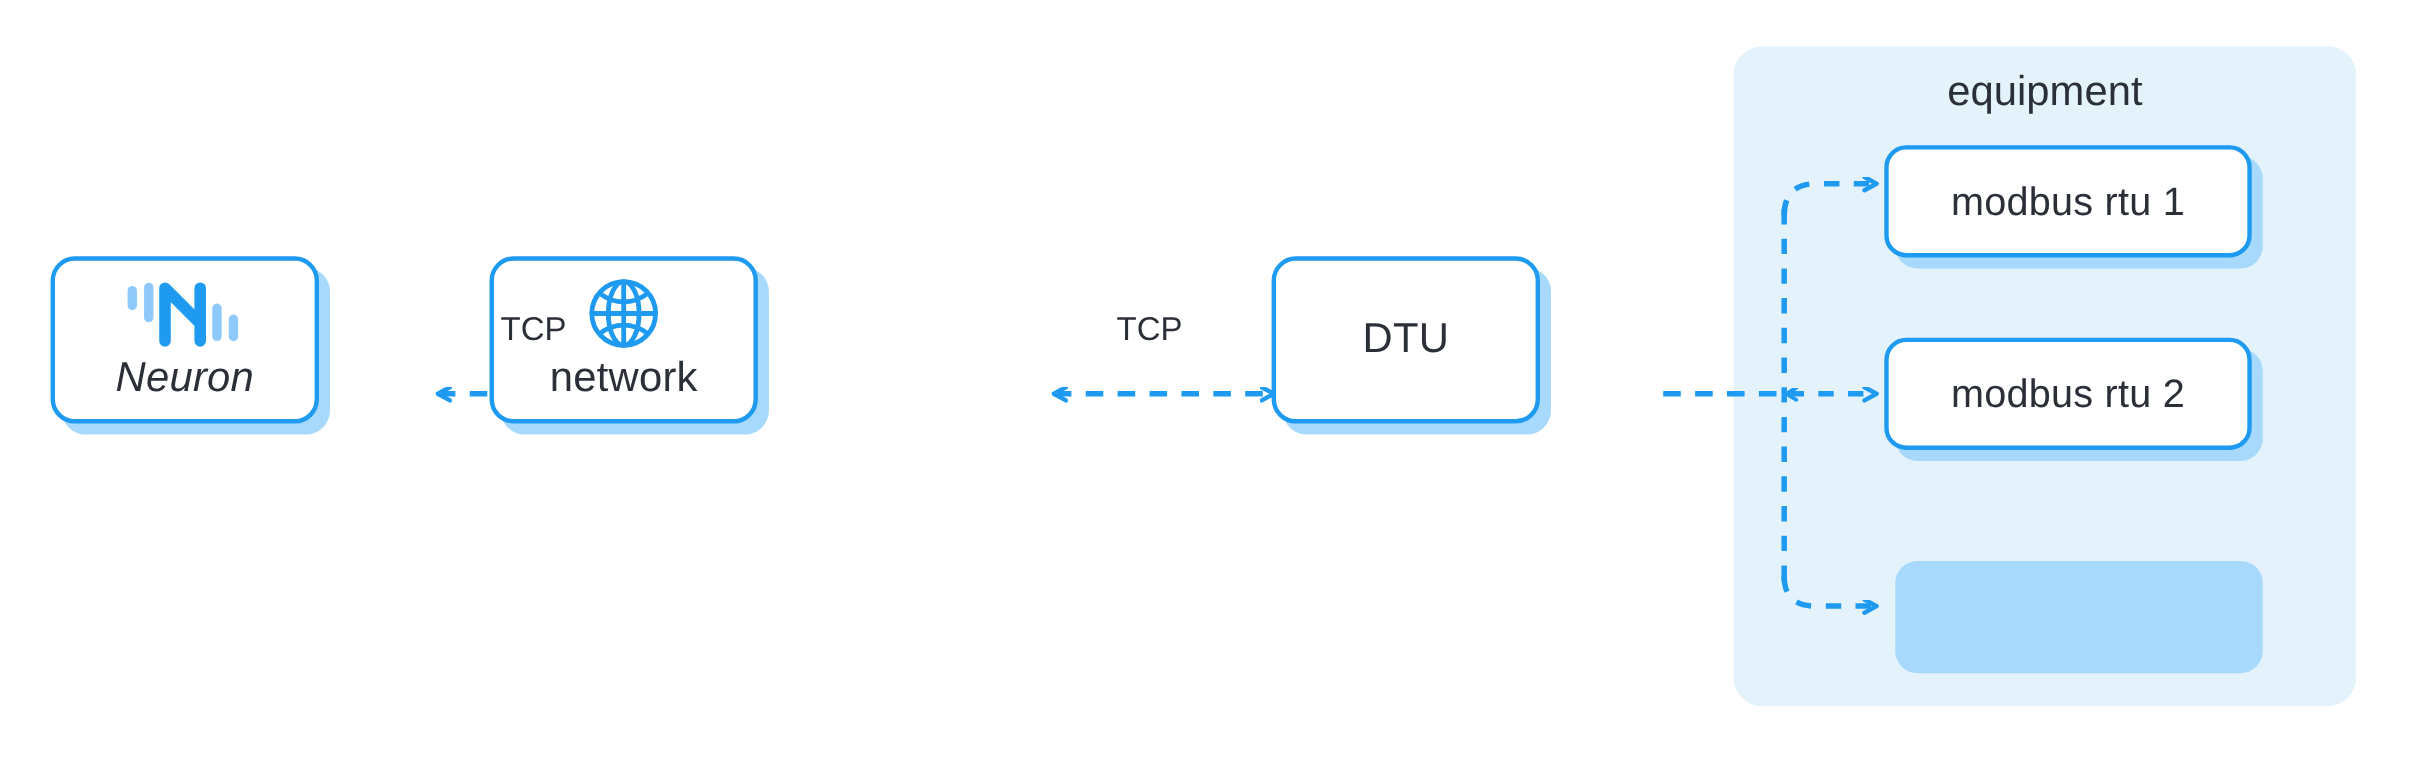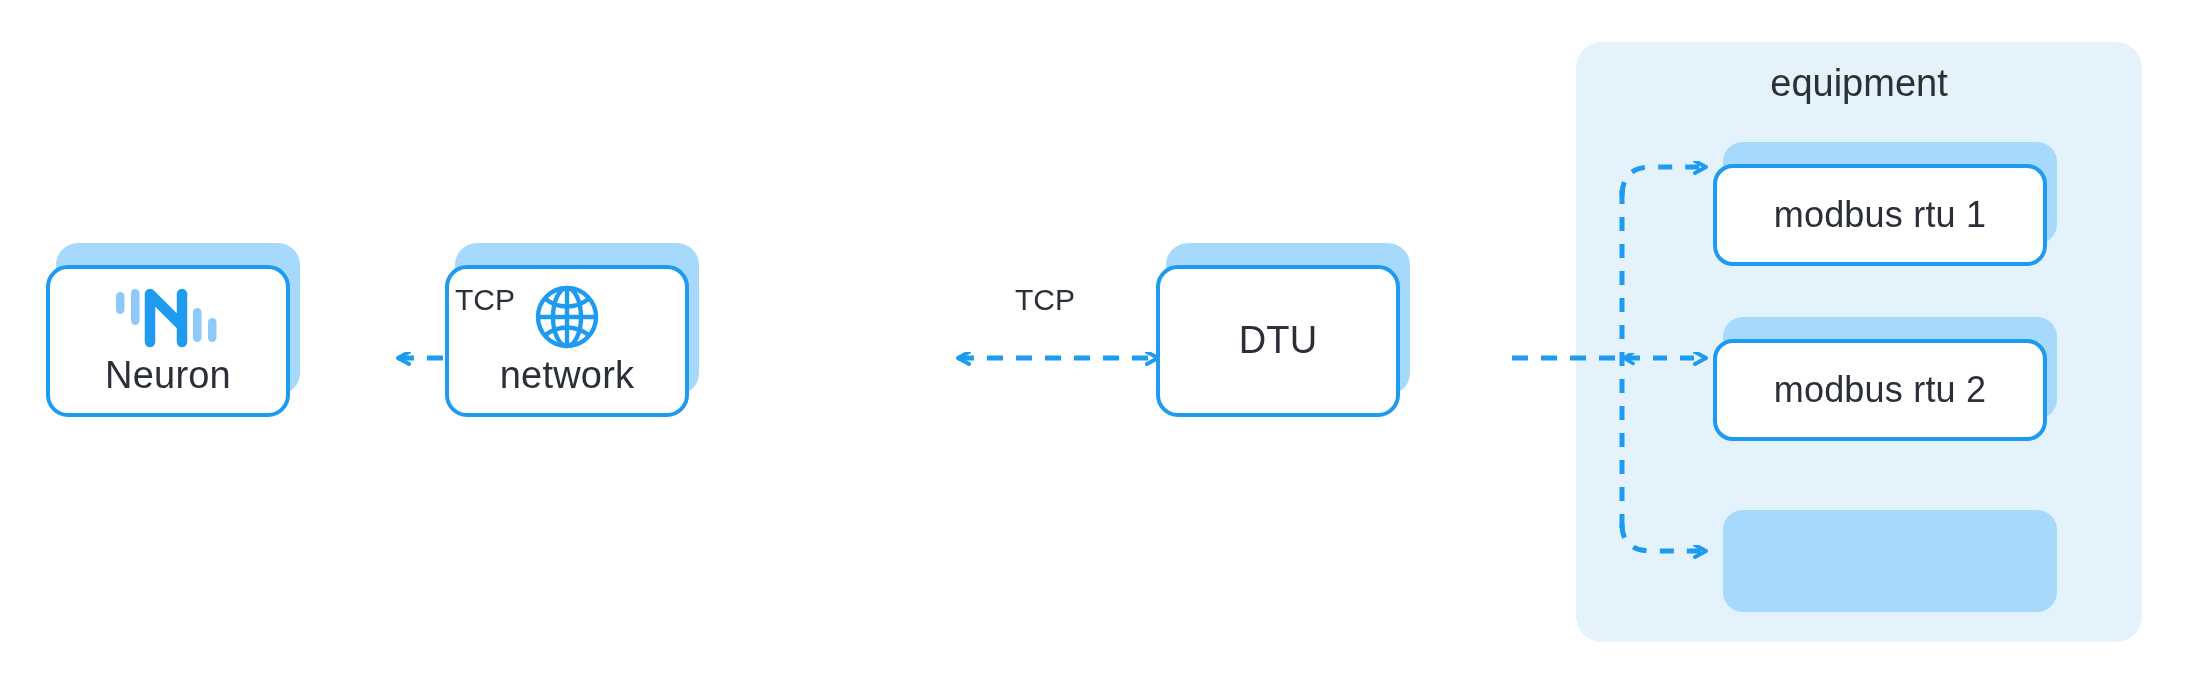--- a/index.html
+++ b/index.html
@@ -22,21 +22,20 @@
     box-sizing: border-box;
     background: #ffffff;
     border: 4px solid #1E9BF0;
     border-radius: 22px;
     display: flex;
     flex-direction: column;
     align-items: center;
     justify-content: center;
     color: #2B2F38;
     z-index: 5;
-    margin-top: 32px;
   }
   .node-shadow {
     position: absolute;
     box-sizing: border-box;
     background: #A6D9FB;
     border-radius: 22px;
     z-index: 3;
   }
   .node-label {
     font-size: 38px;
@@ -169,21 +168,21 @@
     
     <g>
       <path d="M1622,524 Q1622,551 1651,551 L1706,551" fill="none" stroke="#1E9BF0" stroke-width="5" stroke-dasharray="14 13" marker-end="url(#arrow-r)"></path>
     </g>
   </svg>
 
   <div class="edge-label" style="left:455px; top:283px;">TCP</div>
   <div class="edge-label" style="left:1015px; top:283px;">TCP</div>
 
   <div class="node-shadow big-node" style="left:56px; top:243px;"></div>
-  <div class="node big-node" style="left:46px; top:233px;">
+  <div class="node big-node" style="left:46px; top:233px;font-style:italic;">
     <div class="icon-wrap">
       <svg width="108" height="62" viewBox="0 0 108 62" xmlns="http://www.w3.org/2000/svg">
 
         <rect x="2" y="6" width="8.5" height="22" rx="4.2" fill="#8FC9FA"></rect>
         <rect x="17" y="3" width="8.5" height="36" rx="4.2" fill="#8FC9FA"></rect>
 
         <path d="M36,56 L36,8 L68,40 L68,8 L68,56" fill="none" stroke="#1E9BF0" stroke-width="10.5" stroke-linecap="round" stroke-linejoin="round"></path>
 
         <rect x="79" y="22" width="8.5" height="34" rx="4.2" fill="#8FC9FA"></rect>
         <rect x="94" y="32" width="8.5" height="24" rx="4.2" fill="#8FC9FA"></rect>

